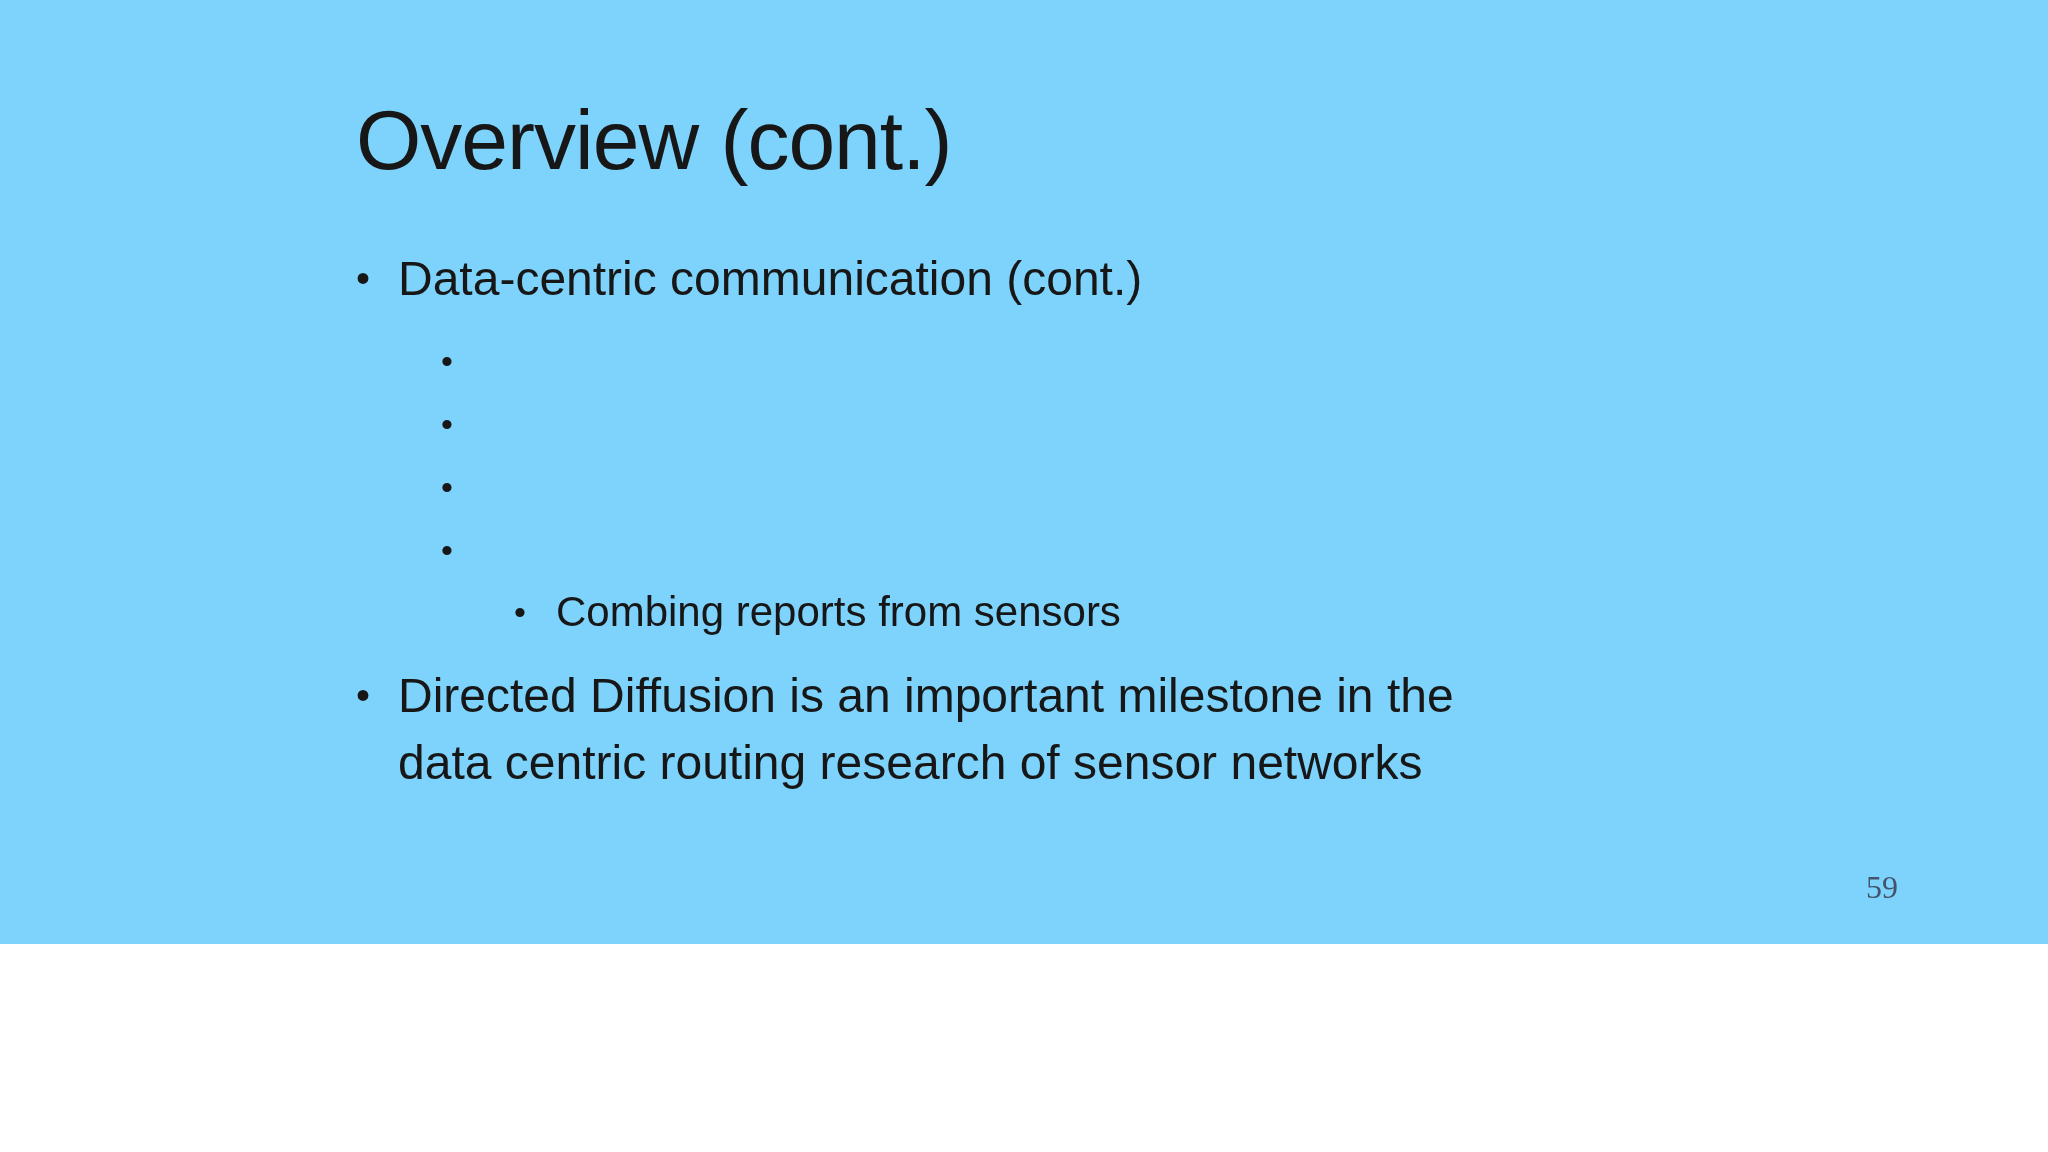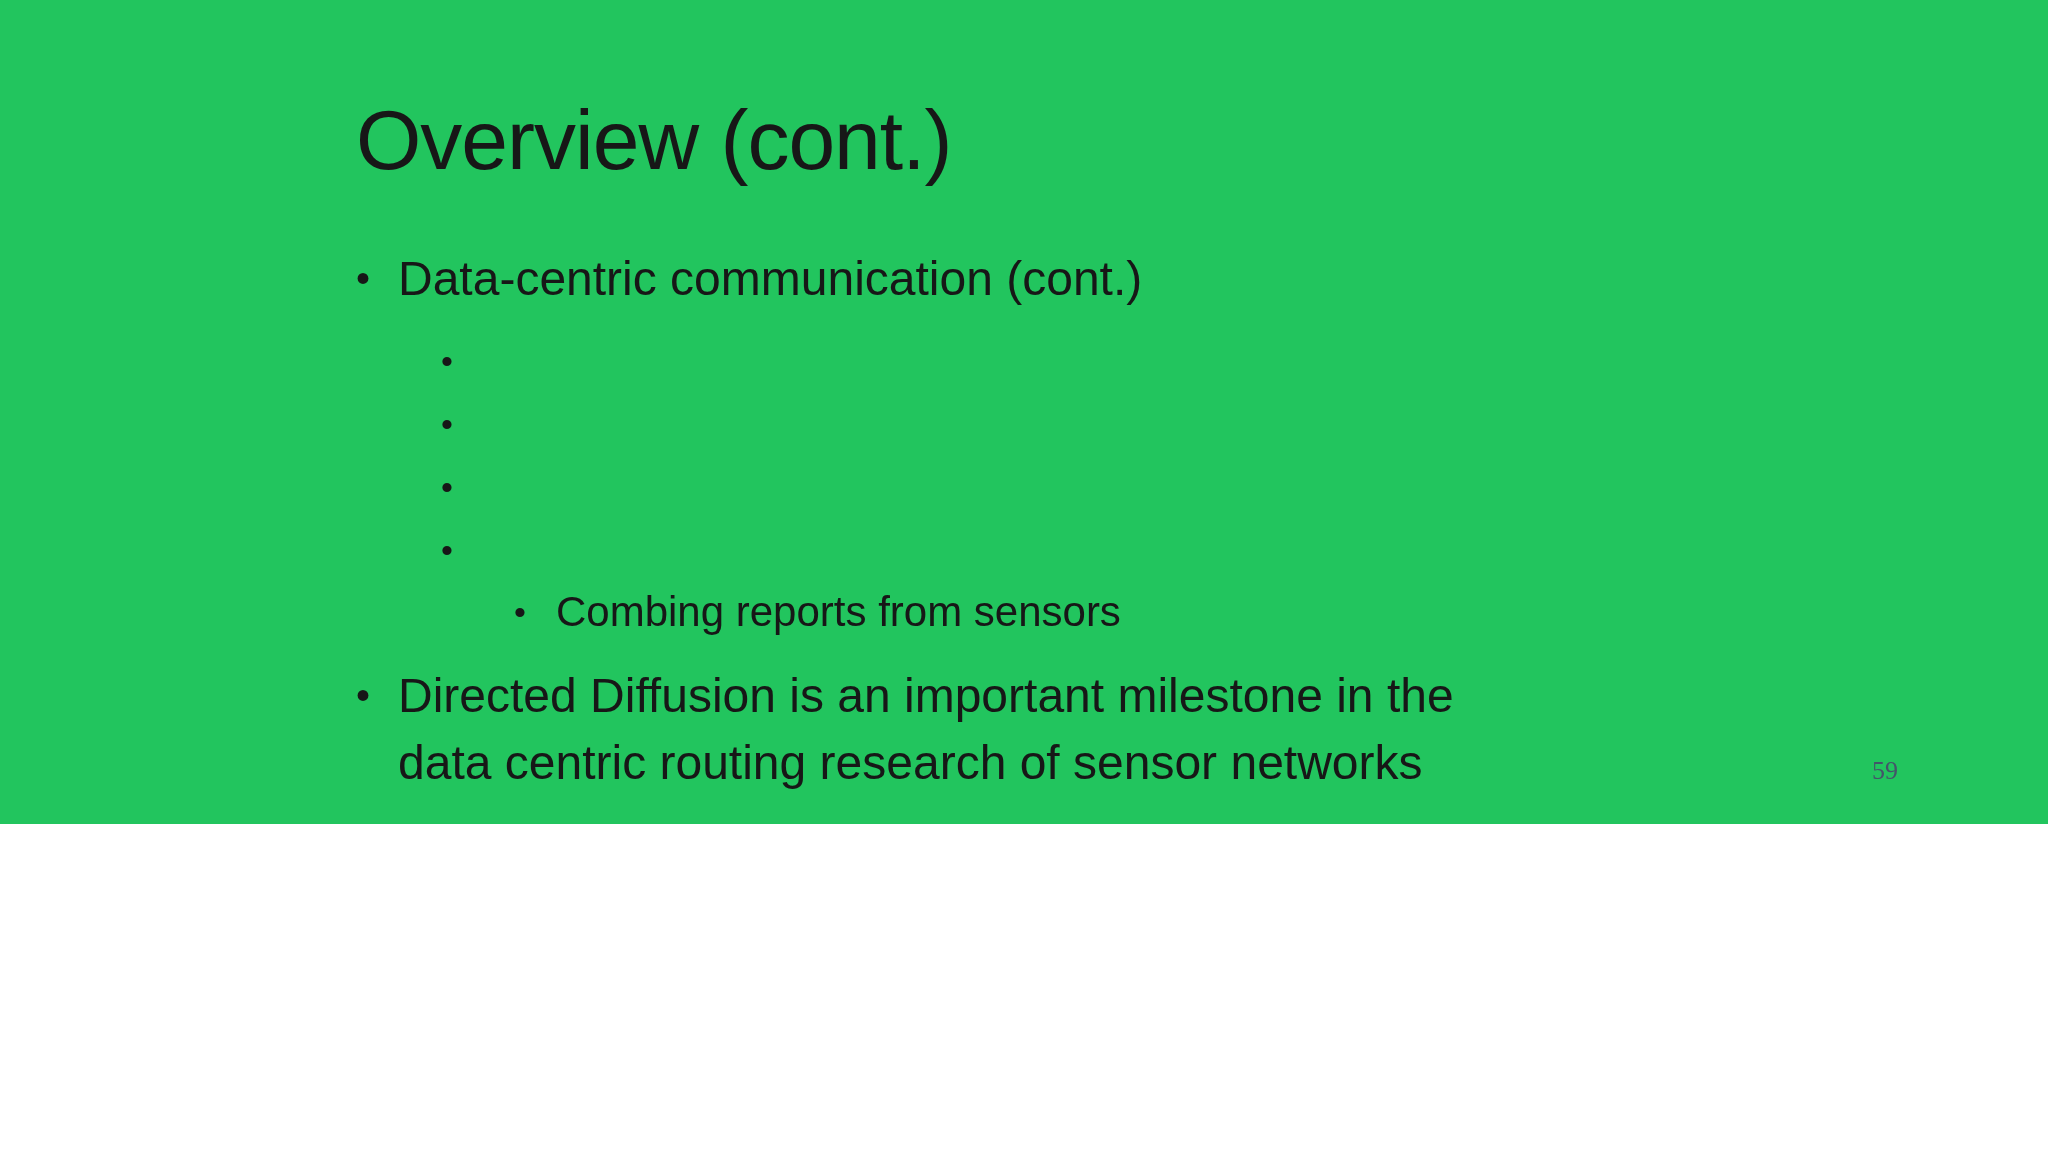--- a/index.html
+++ b/index.html
@@ -3,22 +3,22 @@
 <meta charset="utf-8">
 <style>
   html, body {
     margin: 0;
     padding: 0;
     background: #ffffff;
   }
   .slide {
     position: relative;
     width: 2048px;
-    height: 824px;
-    background: #22c55e;
+    height: 944px;
+    background: #7dd3fc;
     overflow: hidden;
     font-family: "Liberation Sans", sans-serif;
     color: #171717;
   }
   .slide-title {
     position: absolute;
     left: 356px;
     top: 34px;
     font-size: 84px;
     font-weight: 300;
@@ -62,21 +62,21 @@
     font-size: 42px;
     line-height: 1.4;
     margin: 4px 0 4px 158px;
   }
   .level3 .marker { width: 42px; font-size: 34px; line-height: 1.73; }
   .page-number {
     position: absolute;
     right: 150px;
     bottom: 38px;
     font-family: "Liberation Serif", serif;
-    font-size: 26px;
+    font-size: 32px;
     color: #44546A;
   }
 </style>
 </head>
 <body>
 
 <div class="slide">
   <h1 class="slide-title">Overview (cont.)</h1>
 
   <div class="content">

